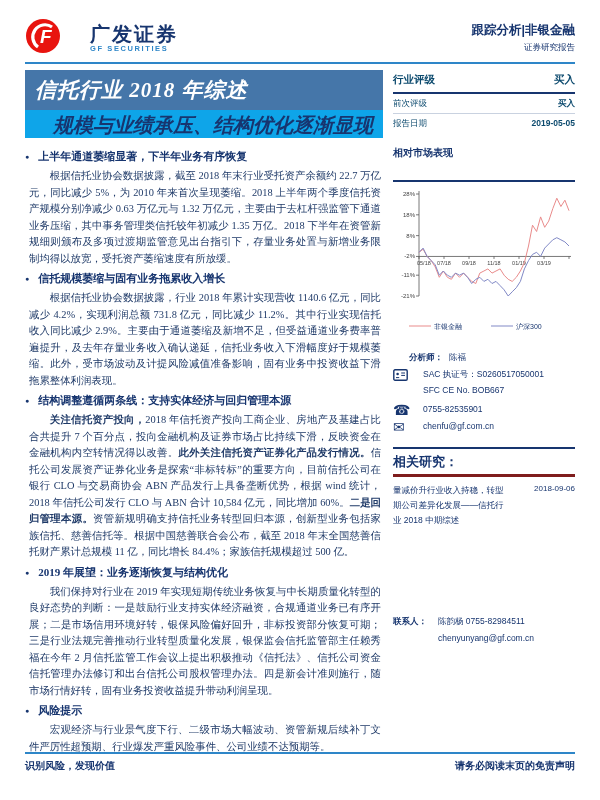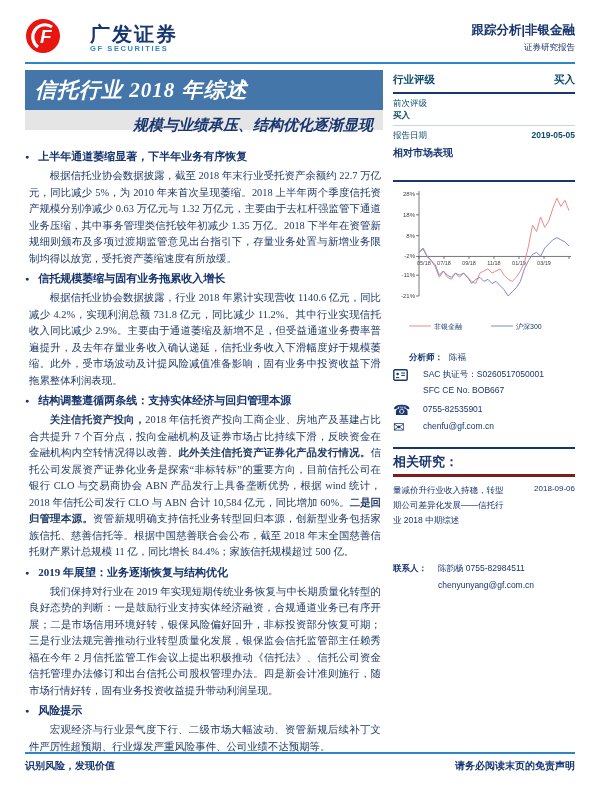--- a/index.html
+++ b/index.html
@@ -13,27 +13,27 @@
   .logo-cn{font-size:20px;font-weight:bold;color:#17356f;letter-spacing:2px;font-family:"Liberation Sans",sans-serif;}
   .logo-en{font-size:7.5px;font-weight:bold;color:#2e86c8;letter-spacing:1.6px;font-family:"Liberation Sans",sans-serif;}
   .hdr-right{text-align:right;font-family:"Liberation Sans",sans-serif;}
   .hdr-type{font-size:12.5px;font-weight:bold;color:#17356f;}
   .hdr-cat{font-size:8.5px;color:#17356f;margin-top:3px;}
   
   .title-row{position:absolute;top:70px;left:25px;right:25px;display:flex;gap:10px;}
   .title-left{width:358px;flex:none;}
   .title-main{background:#4576a9;color:#fff;height:40px;line-height:40px;padding-left:10px;
               font-size:21px;font-weight:bold;font-style:italic;letter-spacing:1px;}
-  .title-sub{background:#e5e5e5;color:#17356f;height:20px;line-height:30px;text-align:right;
-             padding-right:10px;font-size:15px;font-weight:bold;font-style:italic;}
+  .title-sub{background:#0ea5e9;color:#17356f;height:28px;line-height:30px;text-align:right;
+             padding-right:10px;font-size:20px;font-weight:bold;font-style:italic;}
   .rating{flex:1;font-family:"Liberation Sans",sans-serif;color:#0c4a6e;}
   .rating-top{display:flex;justify-content:space-between;font-size:10.5px;font-weight:bold;
               border-bottom:2px solid #17356f;padding:3px 0 5px;}
   .rating-row{display:flex;justify-content:space-between;font-size:8.5px;padding:4px 0 3px;}
-  .rating-row:first-of-type{border-bottom:1px solid #c9d2e0;flex-direction:column;}
+  .rating-row:first-of-type{border-bottom:1px solid #c9d2e0;}
   .rating-row .v{font-weight:bold;}
   
   .body-left{position:absolute;top:146px;left:25px;width:360px;}
   .sec-head{display:flex;gap:9px;align-items:baseline;font-weight:bold;font-size:11px;
             color:#17356f;margin:3px 0 2px;}
   .sec-bullet{font-size:7px;position:relative;top:-1px;}
   .para{font-size:10.4px;line-height:16.5px;text-align:justify;text-indent:2em;margin:4px;color:#1f3a68;}
   .para .b{font-weight:bold;}
   
   .sidebar{position:absolute;top:146px;left:393px;width:182px;font-family:"Liberation Sans",sans-serif;color:#17356f;}
@@ -42,21 +42,21 @@
   .analyst{margin-top:10px;font-size:8.5px;}
   .an-row{display:flex;align-items:flex-start;margin-bottom:5px;}
   .an-label{width:40px;font-weight:bold;flex:none;margin-left:16px;}
   .an-icon{width:30px;flex:none;text-align:left;font-size:14px;line-height:12px;color:#17356f;}
   .an-lines div{margin-bottom:4px;}
   .related{margin-top:14px;}
   .rel-head{font-size:13px;font-weight:bold;border-top:2px solid #17356f;border-bottom:3px solid #7f1d1d;padding:4px 0 3px;}
   .rel-item{display:flex;justify-content:space-between;font-size:8.5px;padding-top:6px;}
   .rel-title{width:112px;line-height:15px;}
   .rel-date{font-size:8px;padding-top:1px;}
-  .contact{margin-top:35px;font-size:8.5px;}
+  .contact{margin-top:88px;font-size:8.5px;}
   .ct-row{display:flex;margin-bottom:5px;}
   .ct-label{width:45px;font-weight:bold;flex:none;}
   .ct-email{margin-left:45px;}
   
   .footer{position:absolute;left:25px;right:25px;top:752px;border-top:2px solid #2e86c8;display:flex;
           justify-content:space-between;padding-top:5px;font-size:10px;font-weight:bold;color:#17356f;
           font-family:"Liberation Sans",sans-serif;}
   .pageno{position:absolute;top:774px;left:0;width:100%;text-align:center;font-size:9px;color:#2e86c8;
           font-family:"Liberation Sans",sans-serif;}
   svg text{font-family:"Liberation Sans",sans-serif;}

